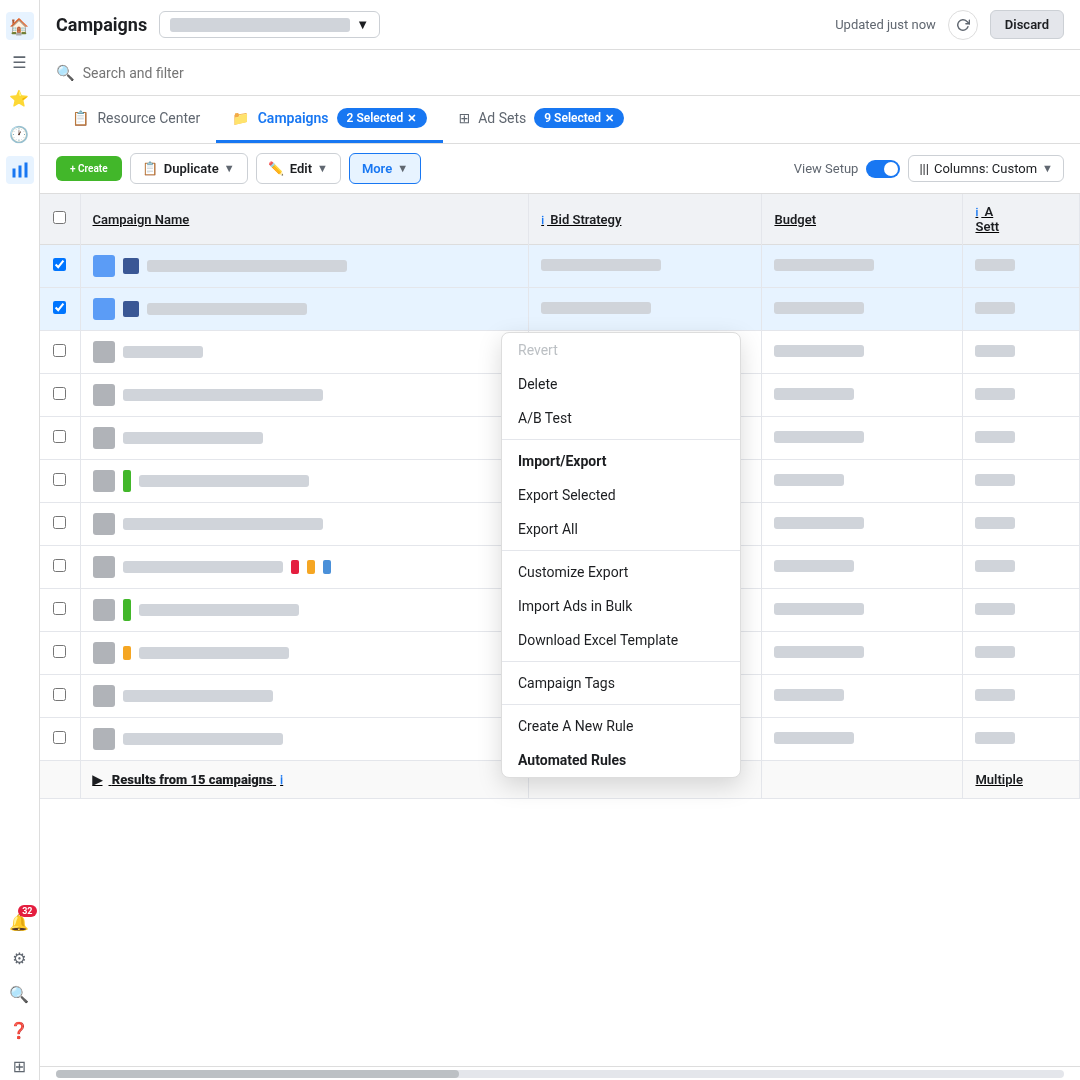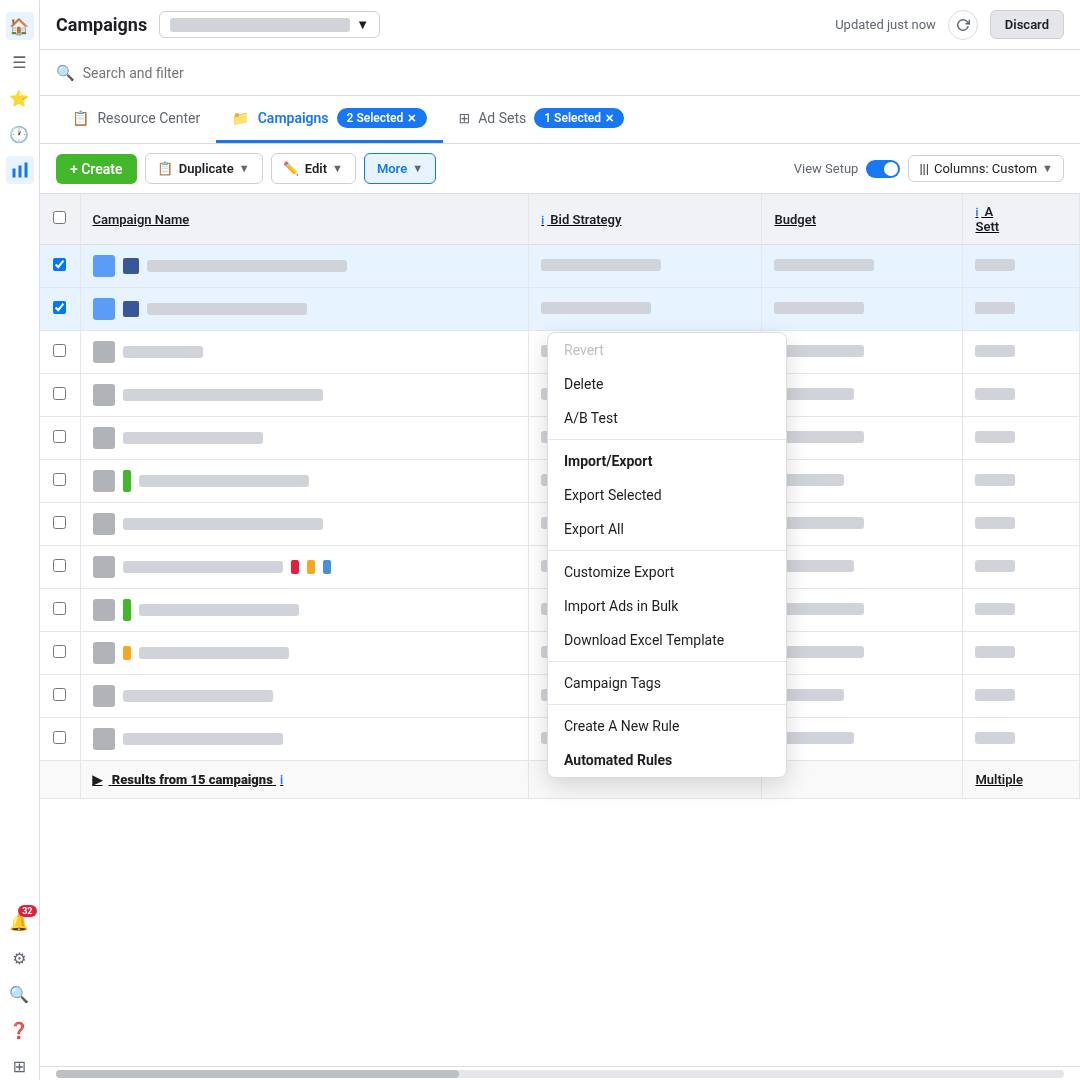--- a/index.html
+++ b/index.html
@@ -184,21 +184,21 @@
       gap: 8px;
       border-bottom: 1px solid #ddd;
       height: 50px;
     }
     .btn-create {
       background: #42b72a;
       color: #fff;
       border: none;
       border-radius: 6px;
       padding: 7px 14px;
-      font-size: 14px;
+      font-size: 10px;
       font-weight: 600;
       cursor: pointer;
       display: flex;
       align-items: center;
       gap: 5px;
     }
     .btn-outline {
       background: #fff;
       border: 1px solid #ccd0d5;
       border-radius: 6px;
@@ -309,21 +309,21 @@
       font-weight: 600;
       color: #1c1e21;
       background: #f9f9f9;
     }
     .info-icon { color: #1877f2; font-size: 12px; }
 
     
     .dropdown-overlay {
       position: absolute;
       top: 138px;
-      left: 507px;
+      left: 461px;
       width: 240px;
       background: #fff;
       border: 1px solid #ddd;
       border-radius: 8px;
       box-shadow: 0 8px 24px rgba(0,0,0,0.15);
       z-index: 100;
       overflow: hidden;
     }
     .dropdown-item {
       padding: 9px 16px;
@@ -432,21 +432,21 @@
       <span>Campaigns</span>
       <div class="selected-badge">
         <span>2 Selected</span>
         <span class="close-x">✕</span>
       </div>
     </div>
     <div class="nav-tab">
       <span>⊞</span>
       <span>Ad Sets</span>
       <div class="selected-badge">
-        <span>1 Selected</span>
+        <span>9 Selected</span>
         <span class="close-x">✕</span>
       </div>
     </div>
   </div>
 
   <div class="toolbar">
     <button class="btn-create">+ Create</button>
     <button class="btn-outline">
       <span>📋</span>
       <span>Duplicate</span>

